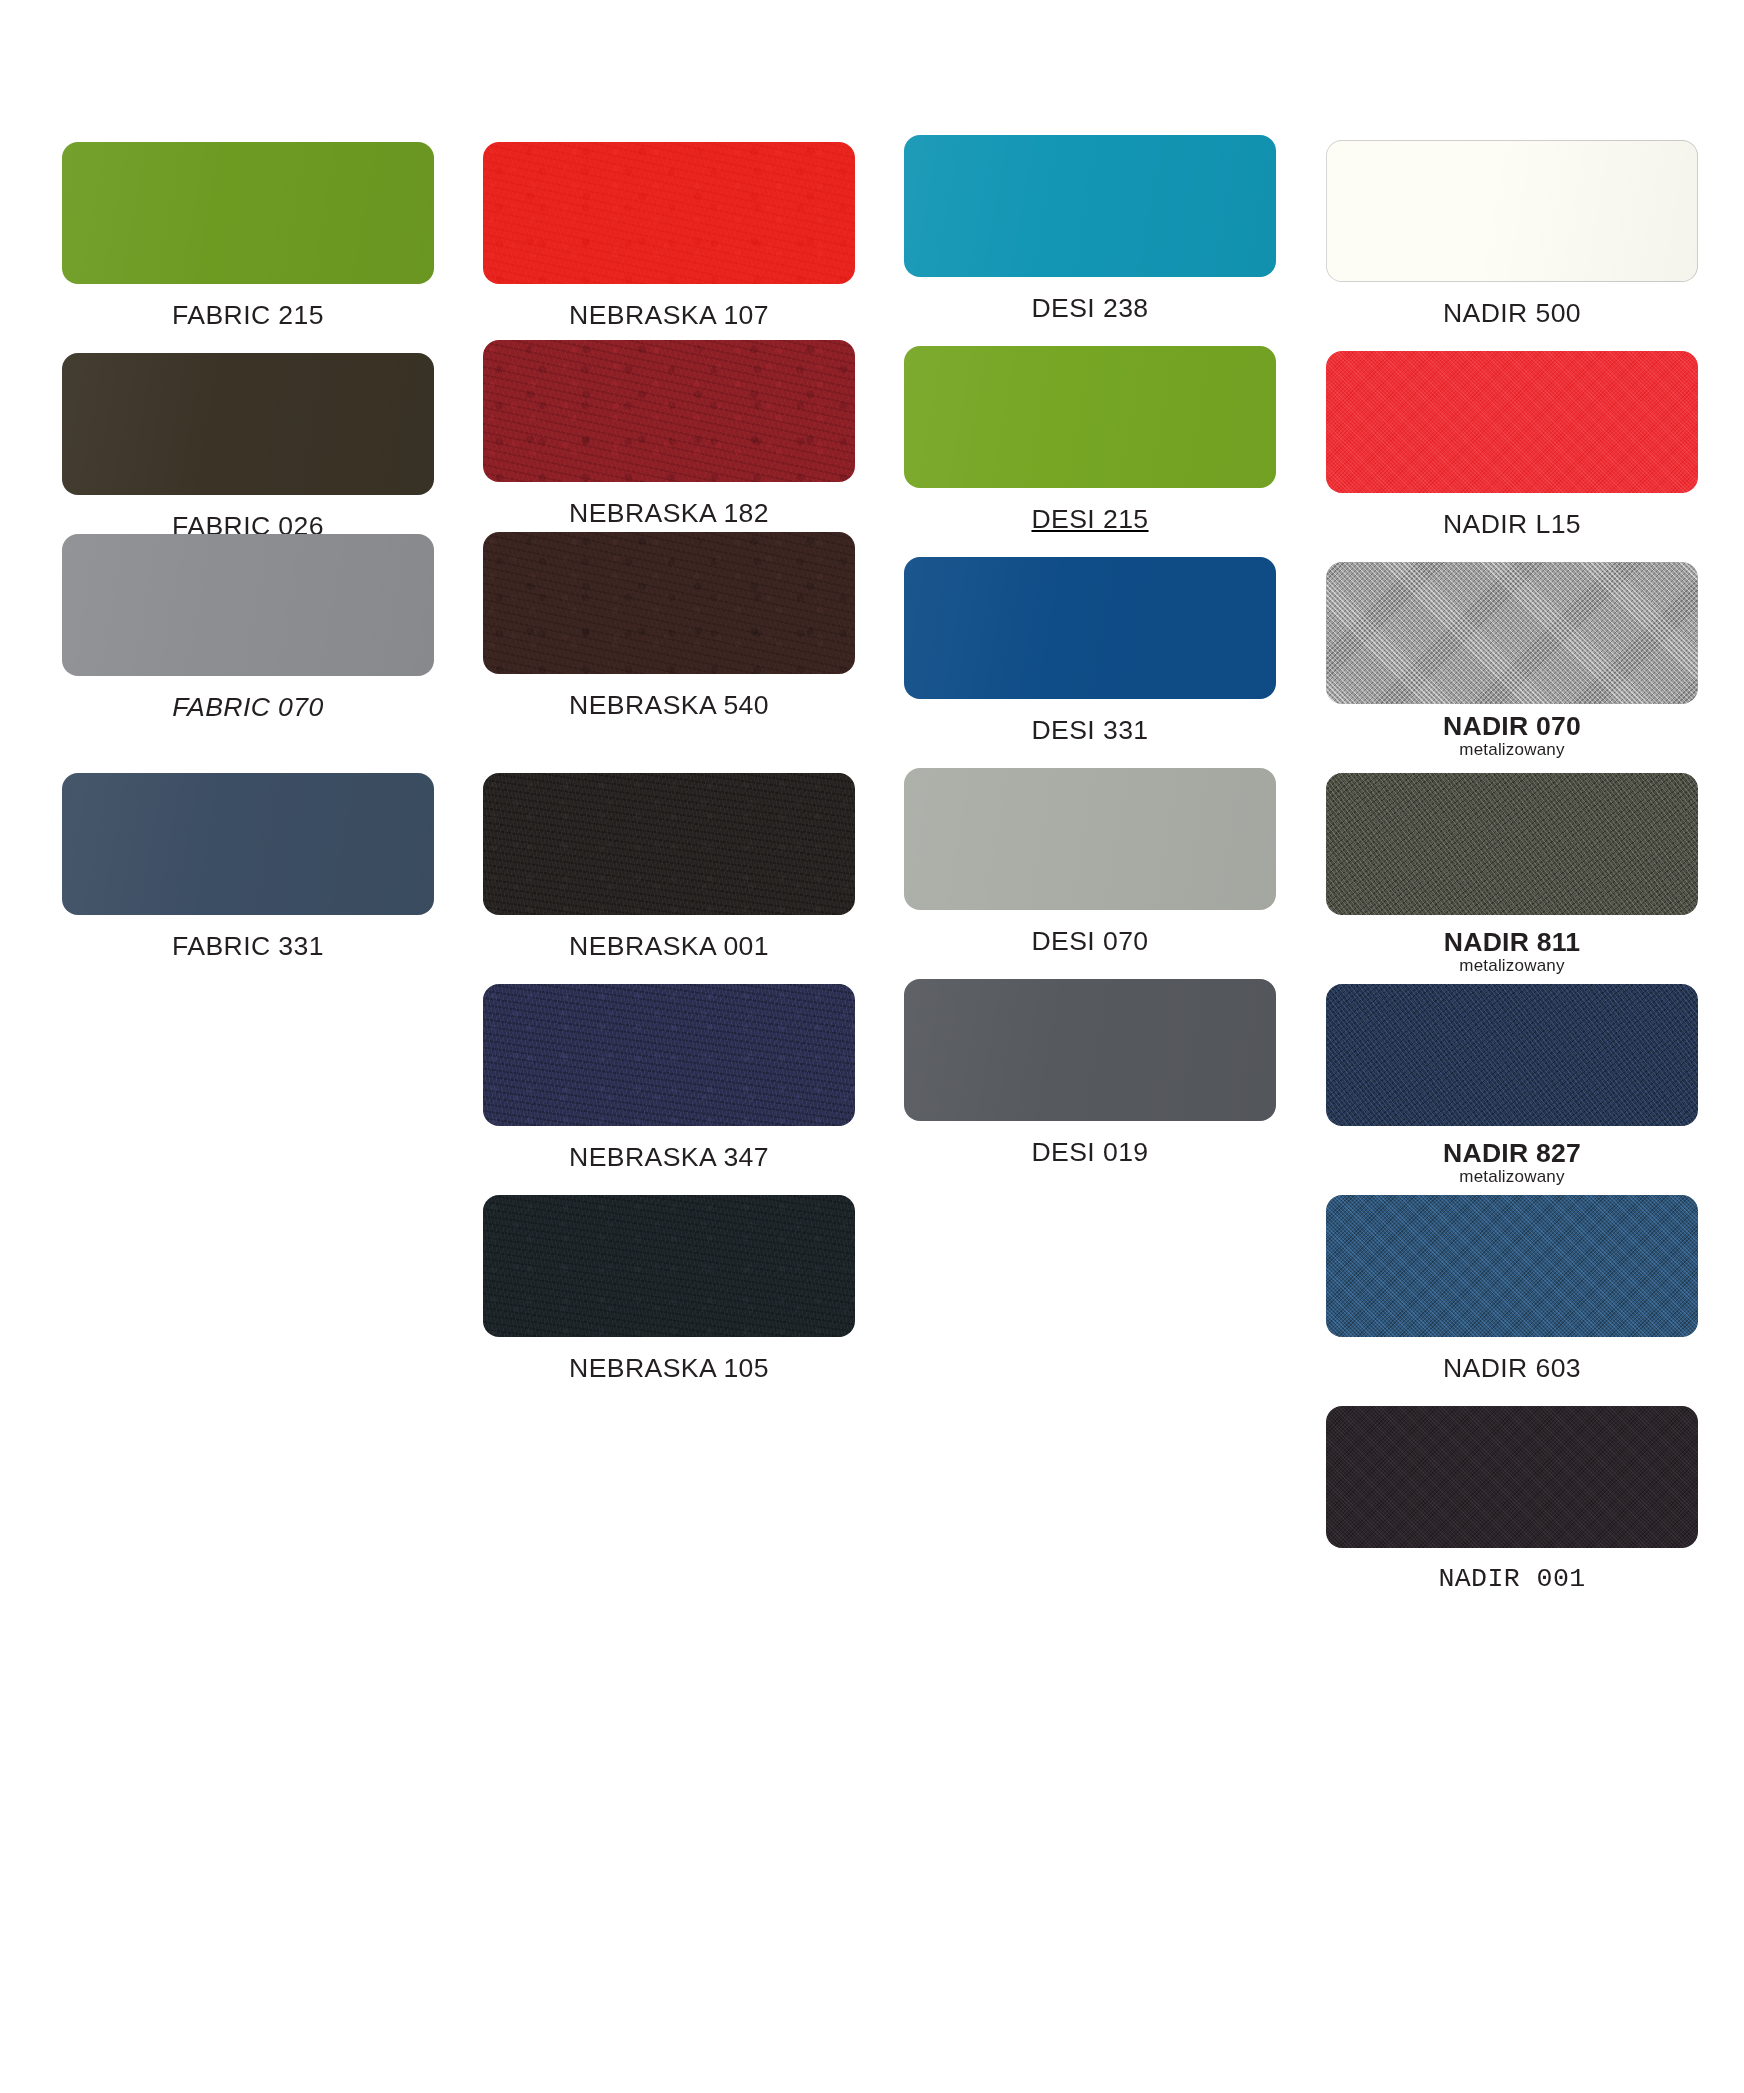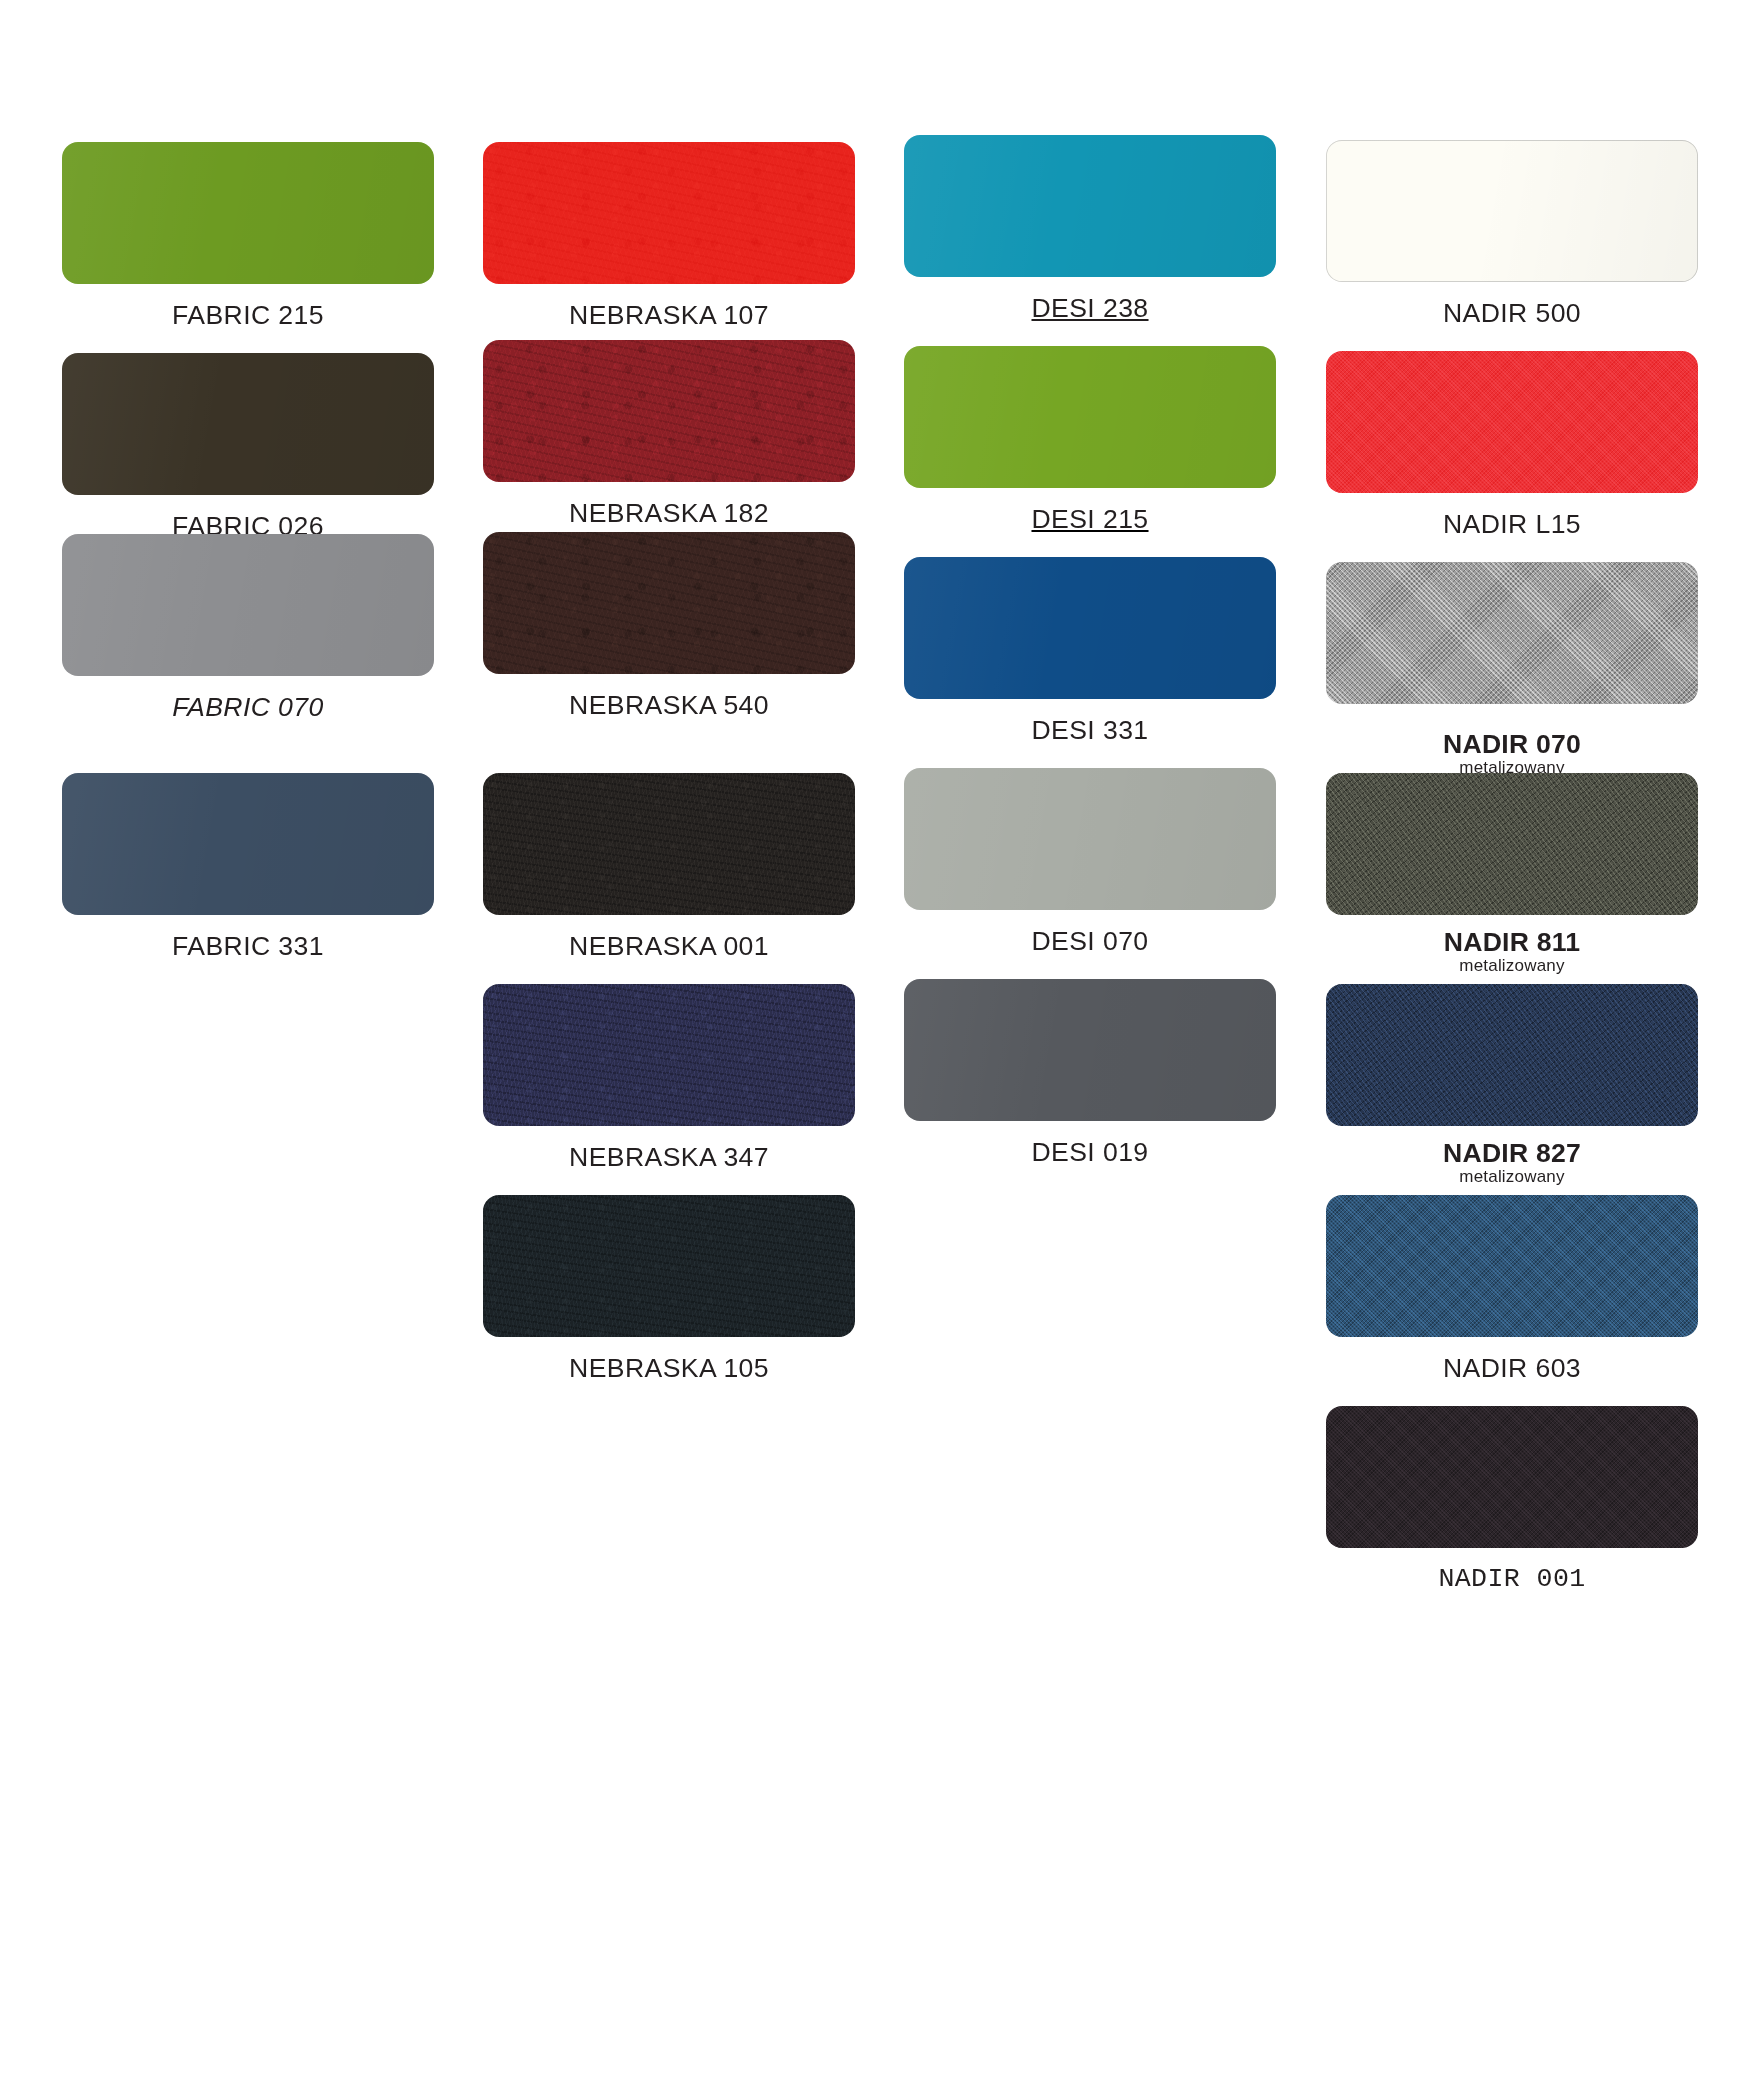--- a/index.html
+++ b/index.html
@@ -193,21 +193,21 @@
         <div class="label" style="margin-top: 16px;">
           <span class="name">NEBRASKA 105</span>
         </div>
       </div>
     </div>
     <div class="column" style="left: 904px; top: 0px;">
       <div class="swatch-cell" style="top: 135px;">
         <div class="swatch" style="background: rgb(18, 150, 180); width: 372px; height: 142px; border-radius: 16px;">
           <div class="tex tex-flat"></div>
         </div>
-        <div class="label" style="margin-top: 16px; text-decoration: underline;">
+        <div class="label" style="margin-top: 16px;">
           <span class="name">DESI 238</span>
         </div>
       </div>
       <div class="swatch-cell" style="top: 346px; text-decoration: underline;">
         <div class="swatch" style="background: rgb(118, 166, 36); width: 372px; height: 142px; border-radius: 16px;">
           <div class="tex tex-flat"></div>
         </div>
         <div class="label" style="margin-top: 16px;">
           <span class="name">DESI 215</span>
         </div>
@@ -251,21 +251,21 @@
           <div class="tex tex-weave"></div>
         </div>
         <div class="label" style="margin-top: 16px;">
           <span class="name">NADIR L15</span>
         </div>
       </div>
       <div class="swatch-cell" style="top: 562px;">
         <div class="swatch" style="background: rgb(156, 156, 156); width: 372px; height: 142px; border-radius: 16px;">
           <div class="tex tex-metal"></div>
         </div>
-        <div class="label metal" style="margin-top: 25px;">
+        <div class="label metal" style="margin-top: 7px;">
           <span class="name">NADIR 070</span>
           <span class="sub">metalizowany</span>
         </div>
       </div>
       <div class="swatch-cell" style="top: 773px;">
         <div class="swatch" style="background: rgb(74, 76, 66); width: 372px; height: 142px; border-radius: 16px;">
           <div class="tex tex-twill"></div>
         </div>
         <div class="label metal" style="margin-top: 12.4px;">
           <span class="name">NADIR 811</span>

